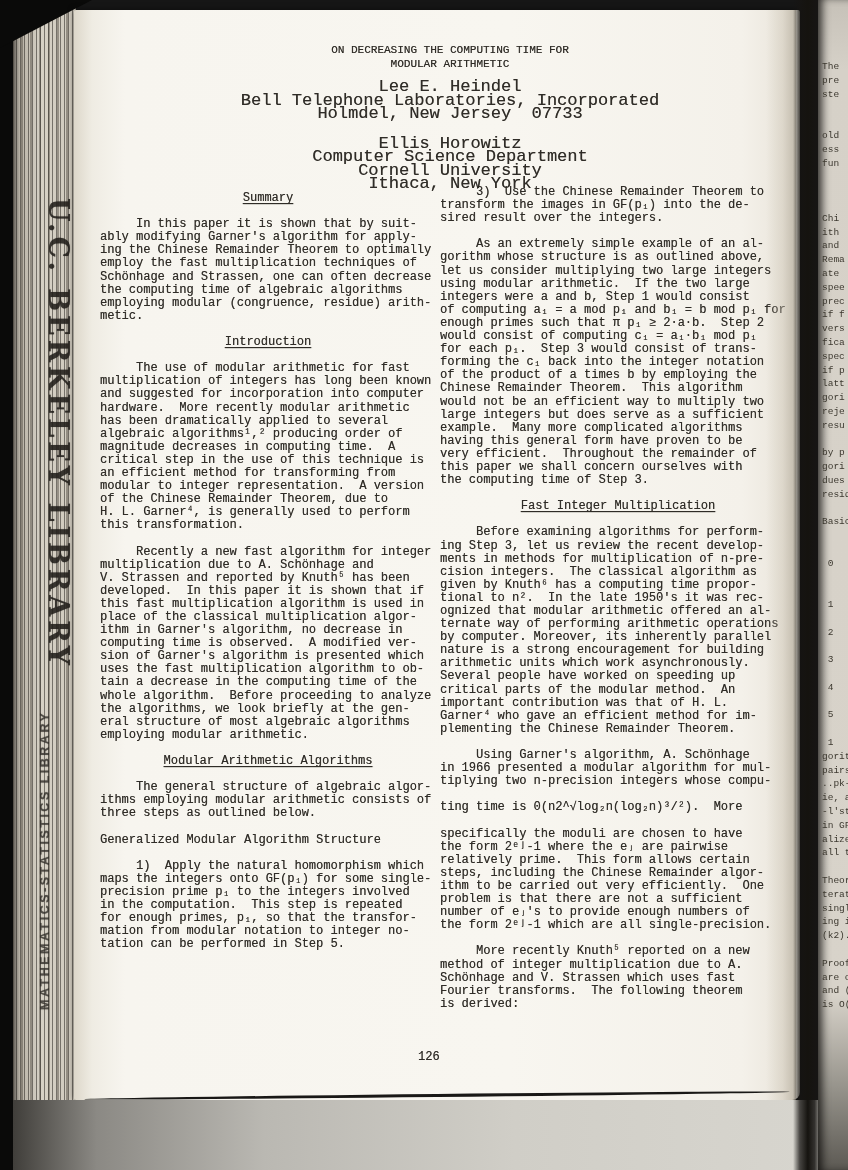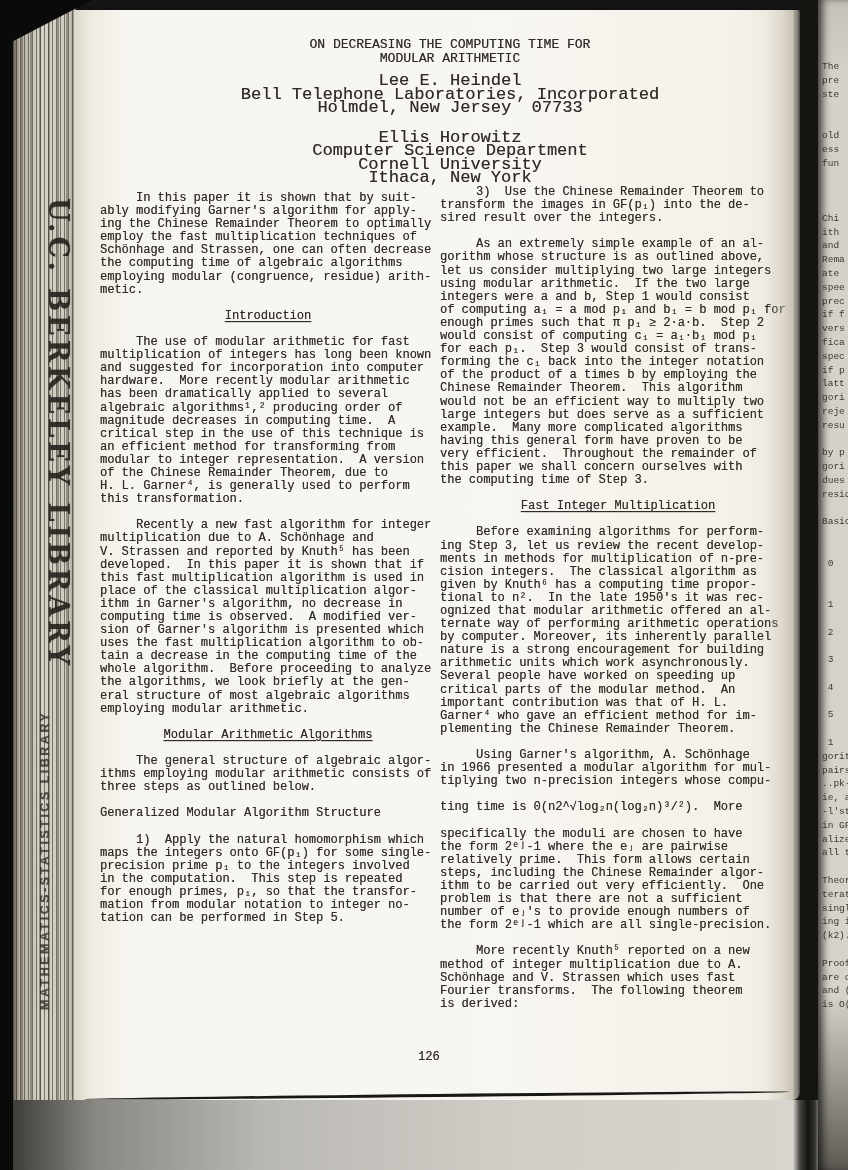--- a/index.html
+++ b/index.html
@@ -29,21 +29,21 @@
     font-family:"Liberation Sans","DejaVu Sans",sans-serif;font-weight:bold;
     font-size:12.5px;letter-spacing:2.5px;color:#302d28;white-space:nowrap;opacity:.8;
     text-shadow:0 0 1px rgba(30,28,24,.6);}
 
   
   .page{position:absolute;left:74px;top:10px;width:726px;height:1090px;
     background:linear-gradient(90deg,#ddd7ca 0%,#efece3 2.5%,#f7f5ef 7%,#f8f6f0 60%,#f4f1ea 92%,#e7e2d7 100%);
     border-radius:2px 2px 8px 2px;box-shadow:0 0 6px rgba(0,0,0,.5);
     color:#2f2c27;text-shadow:0.2px 0.3px 0.5px rgba(40,36,30,.6);}
   .header-wrap{position:absolute;top:26px;left:26px;width:700px;text-align:center;}
-  .hdr-title{font-size:13px;line-height:13.5px;white-space:pre;margin:2px 0 9px;}
+  .hdr-title{font-size:11px;line-height:13.5px;white-space:pre;margin:8px 0 9px;}
   .hdr-block{font-size:17px;line-height:13.5px;white-space:pre;margin:0 0 16px;font-family:Liberation Mono, monospace;}
   .col{position:absolute;font-size:12px;line-height:13.1px;}
   .col-left{left:26px;top:182px;width:336px;}
   .col-right{left:366px;top:176px;width:356px;}
   .h{ text-align:center;margin:0 0 13.1px;text-decoration:underline;text-underline-offset:2px;}
   .subh{white-space:pre;margin:0 0 13.1px;}
   .para{white-space:pre;margin:0 0 13.1px;}
   .page-number{position:absolute;left:344px;top:1040px;font-size:12px;}
 
   
@@ -82,20 +82,21 @@
       <div class="hdr-block">Lee E. Heindel
 Bell Telephone Laboratories, Incorporated
 Holmdel, New Jersey  07733</div>
       <div class="hdr-block">Ellis Horowitz
 Computer Science Department
 Cornell University
 Ithaca, New York</div>
     </div>
 
     <div class="col col-left">
+      <div class="h">Summary</div>
       <div class="para">     In this paper it is shown that by suit-
 ably modifying Garner's algorithm for apply-
 ing the Chinese Remainder Theorem to optimally
 employ the fast multiplication techniques of
 Schönhage and Strassen, one can often decrease
 the computing time of algebraic algorithms
 employing modular (congruence, residue) arith-
 metic.</div>
       <div class="h">Introduction</div>
       <div class="para">     The use of modular arithmetic for fast

